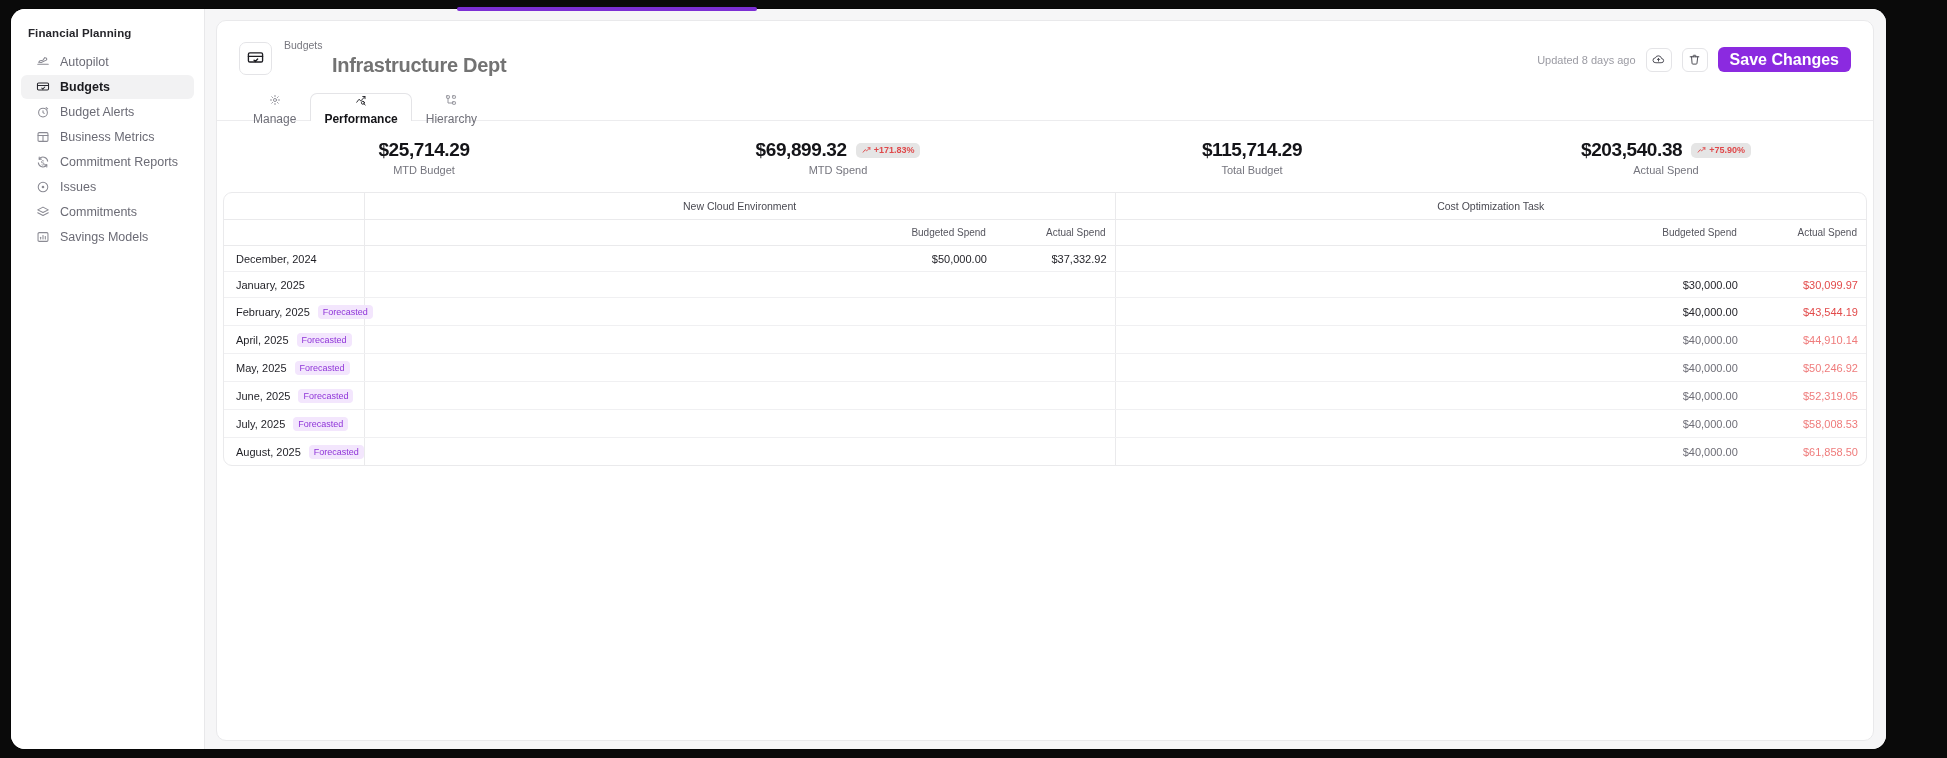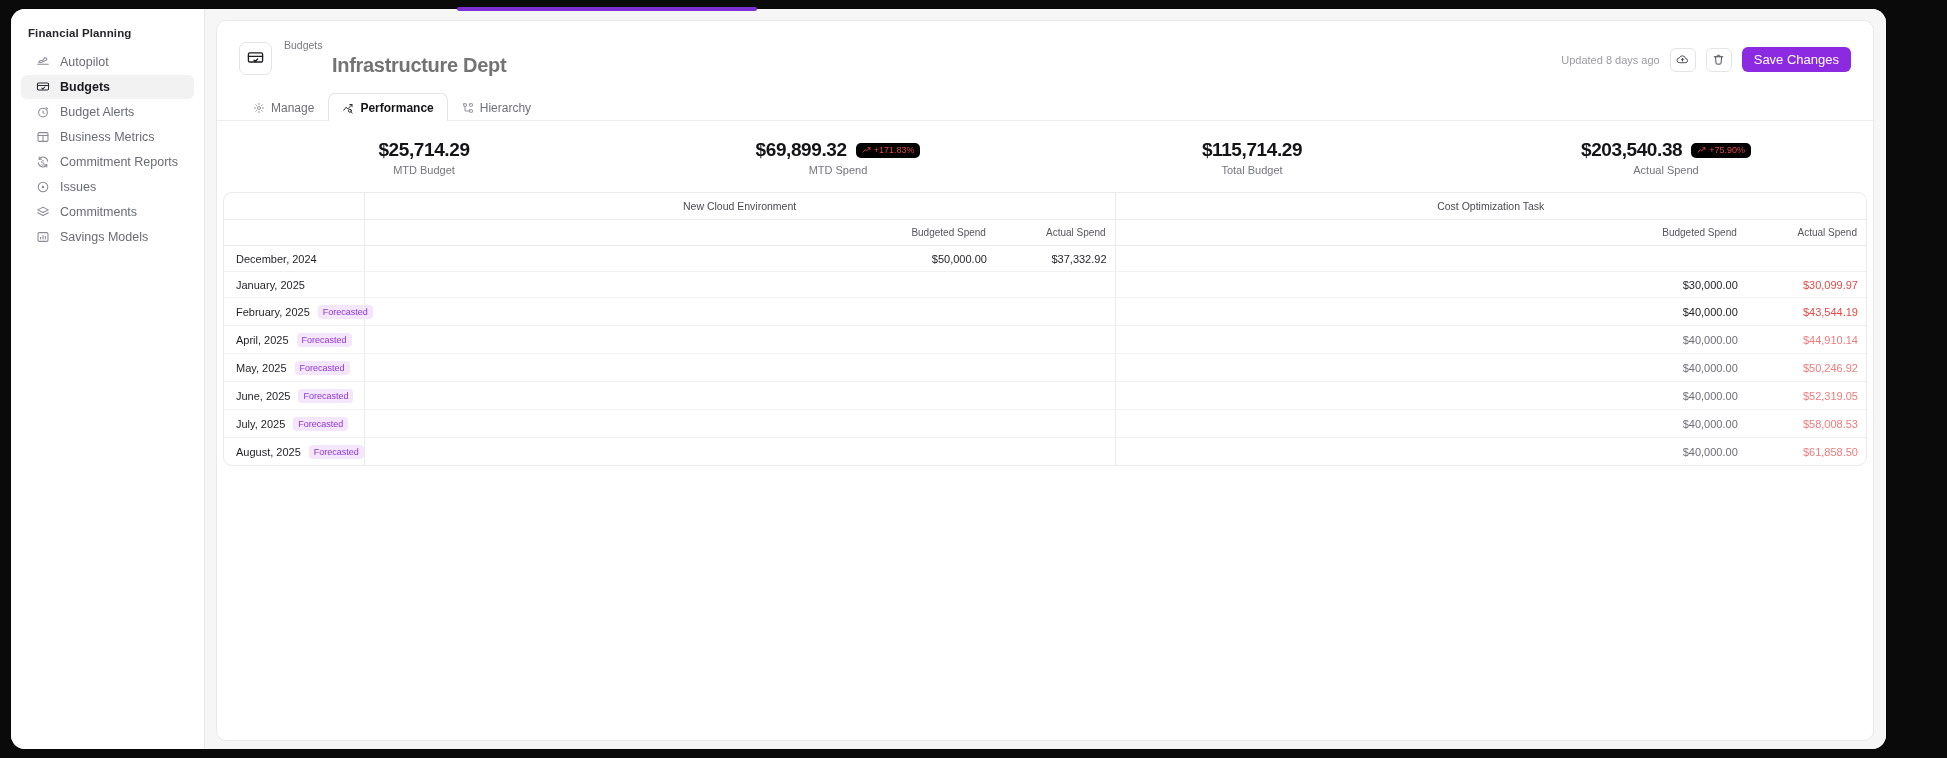--- a/index.html
+++ b/index.html
@@ -158,22 +158,22 @@
     border-radius: 6px;
     background: #fff;
     display: flex; align-items: center; justify-content: center;
     color: #4a4a52;
     cursor: pointer;
   }
   .icon-btn svg { width: 13px; height: 13px; display:block; }
   #save-btn {
     background: #8b2ae0;
     color: #ffffff;
-    font-size: 13px;
-    font-weight: normal;
+    font-size: 16px;
+    font-weight: bold;
     border: none;
     border-radius: 6px;
     height: 25px;
     padding: 0 12px;
     cursor: pointer;
     white-space: nowrap;
   }
 
   
   #tabs {
@@ -192,20 +192,21 @@
     color: #6f6f78;
     padding: 0 13px;
     height: 28px;
     cursor: pointer;
     border: 1px solid transparent;
     border-bottom: none;
     border-radius: 7px 7px 0 0;
     position: relative;
     top: 1px;
     white-space: nowrap;
+    flex-direction: column;
   }
   .tab.active {
     color: #141418;
     font-weight: bold;
     background: #fff;
     border-color: #e4e4e7;
   }
   .tab svg { width: 12px; height: 12px; display:block; color:#8a8a93; }
   .tab.active svg { color: #1d1d22; }
 
@@ -227,24 +228,24 @@
   .stat-value {
     font-size: 19px;
     font-weight: bold;
     color: #141418;
     letter-spacing: -0.4px;
   }
   .stat-badge {
     display: inline-flex;
     align-items: center;
     gap: 3px;
-    background: #000000;
+    background: #e5e5e5;
     color: #e0484a;
     font-size: 9px;
-    font-weight: normal;
+    font-weight: bold;
     border-radius: 5px;
     padding: 2.5px 6px;
     white-space: nowrap;
   }
   .stat-badge svg { width: 9px; height: 9px; display:block; }
   .stat-label {
     font-size: 11px;
     color: #75757e;
     margin-top: 3px;
   }

